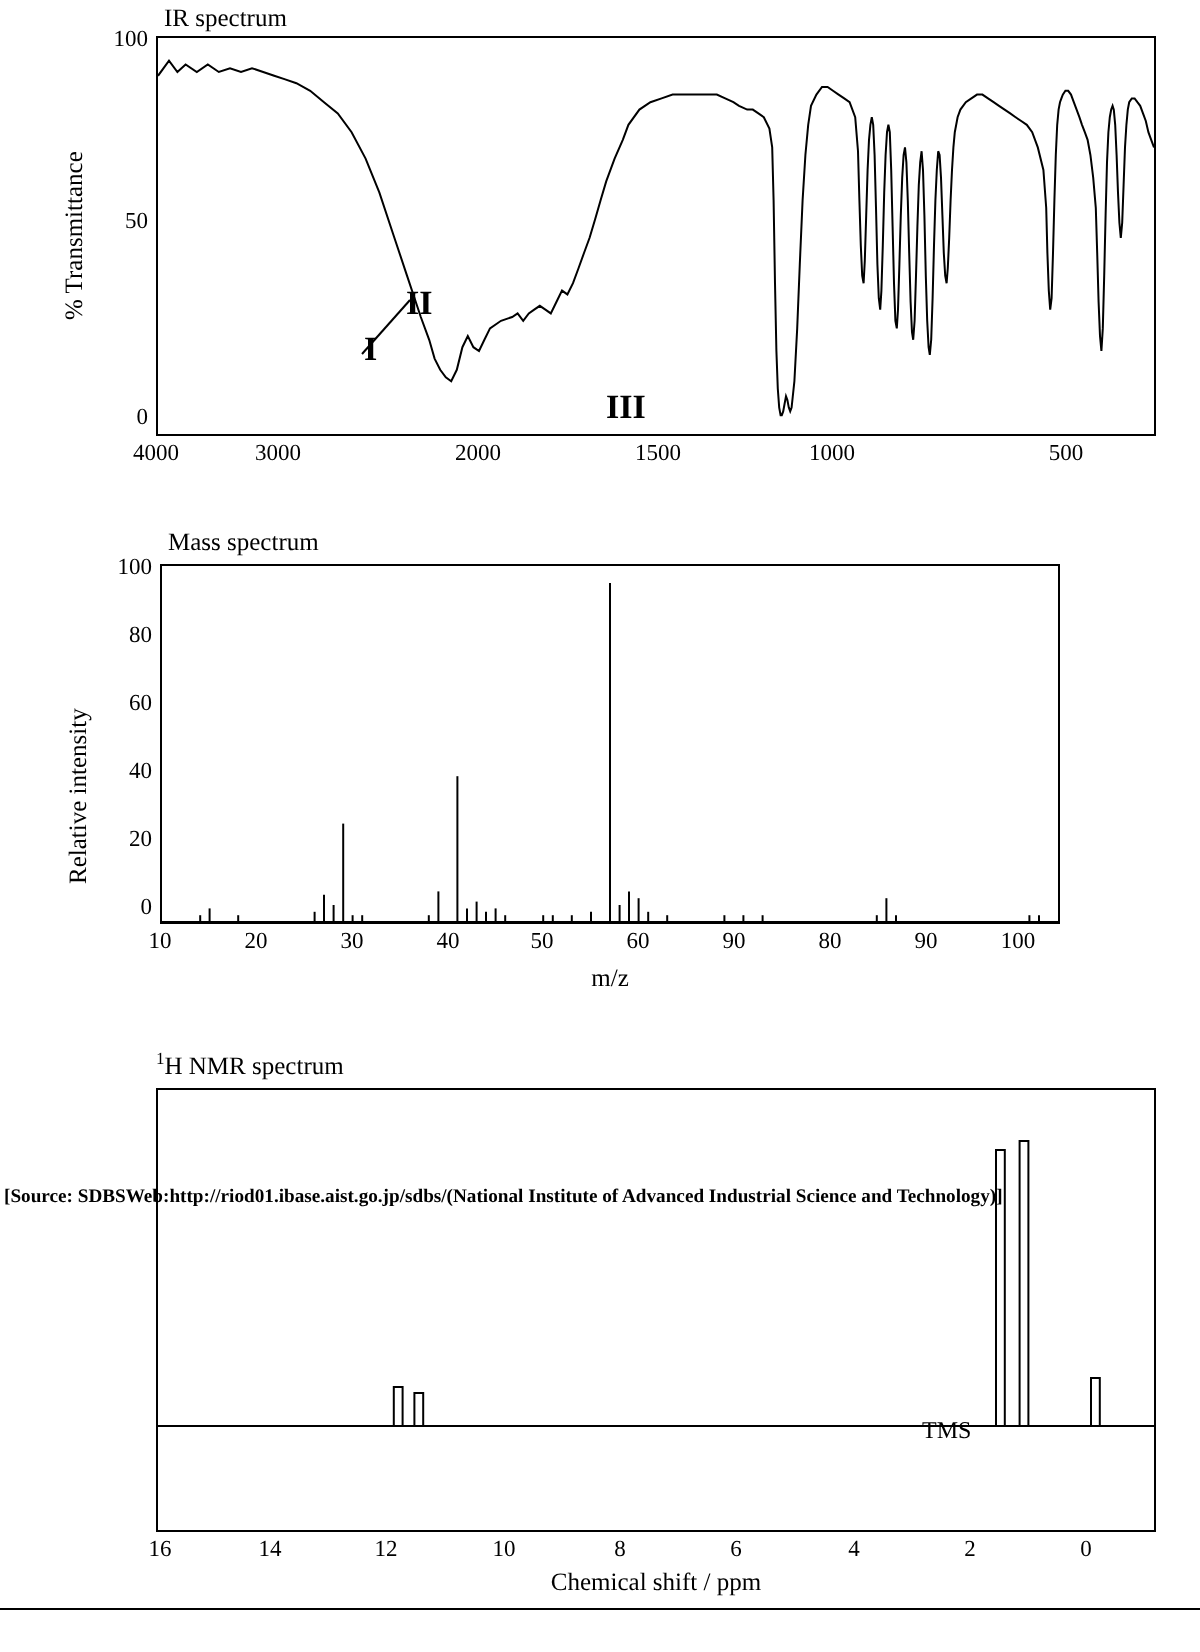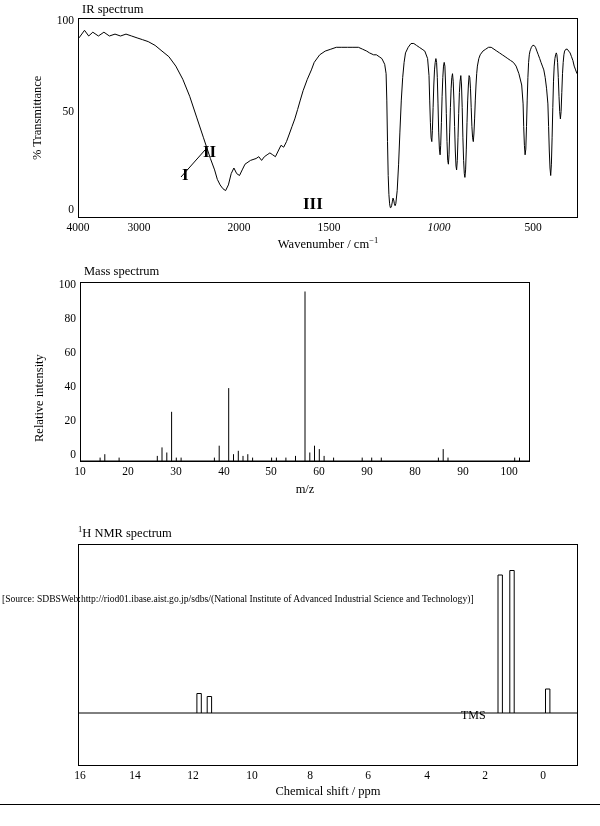--- a/index.html
+++ b/index.html
@@ -73,20 +73,21 @@
     white-space: nowrap;
   }
   .source {
     position: absolute;
     left: 2px;
     bottom: 4px;
     font-family: "Liberation Serif", serif;
     font-size: 9.6px;
     white-space: nowrap;
     color: #000;
+    font-weight: bold;
   }
   .divider {
     position: absolute;
     left: 0;
     width: 600px;
     height: 1px;
     background: #000;
   }
   svg { display: block; }
   .sup {
@@ -112,26 +113,23 @@
     </div>
 
     <div class="tick-label" style="left:52px;top:14px;width:22px;text-align:right;">100</div>
     <div class="tick-label" style="left:52px;top:105px;width:22px;text-align:right;">50</div>
     <div class="tick-label" style="left:52px;top:203px;width:22px;text-align:right;">0</div>
 
     <div class="tick-label" style="left:62px;top:221px;width:32px;">4000</div>
     <div class="tick-label" style="left:123px;top:221px;width:32px;">3000</div>
     <div class="tick-label" style="left:223px;top:221px;width:32px;">2000</div>
     <div class="tick-label" style="left:313px;top:221px;width:32px;">1500</div>
-    <div class="tick-label" style="left:423px;top:221px;width:32px;font-style:italic;">1000</div>
+    <div class="tick-label" style="left:400px;top:221px;width:32px;">1000</div>
     <div class="tick-label" style="left:517px;top:221px;width:32px;">500</div>
 
-    <div class="xlabel" style="left:178px;top:235px;width:300px;">
-      <span>Wavenumber / cm</span><span class="sup">−1</span>
-    </div>
 
     <div class="annot" style="left:182px;top:165px;">I</div>
     <div class="annot" style="left:203px;top:142px;">II</div>
     <div class="annot" style="left:303px;top:194px;">III</div>
     <svg class="panel" style="left:0;top:0;width:600px;height:250px;pointer-events:none;">
       <line x1="181" y1="177" x2="205" y2="150" stroke="#000" stroke-width="1"></line>
     </svg>
   </div>
 
   <div class="panel" style="left:0;top:262px;width:600px;height:250px;">

